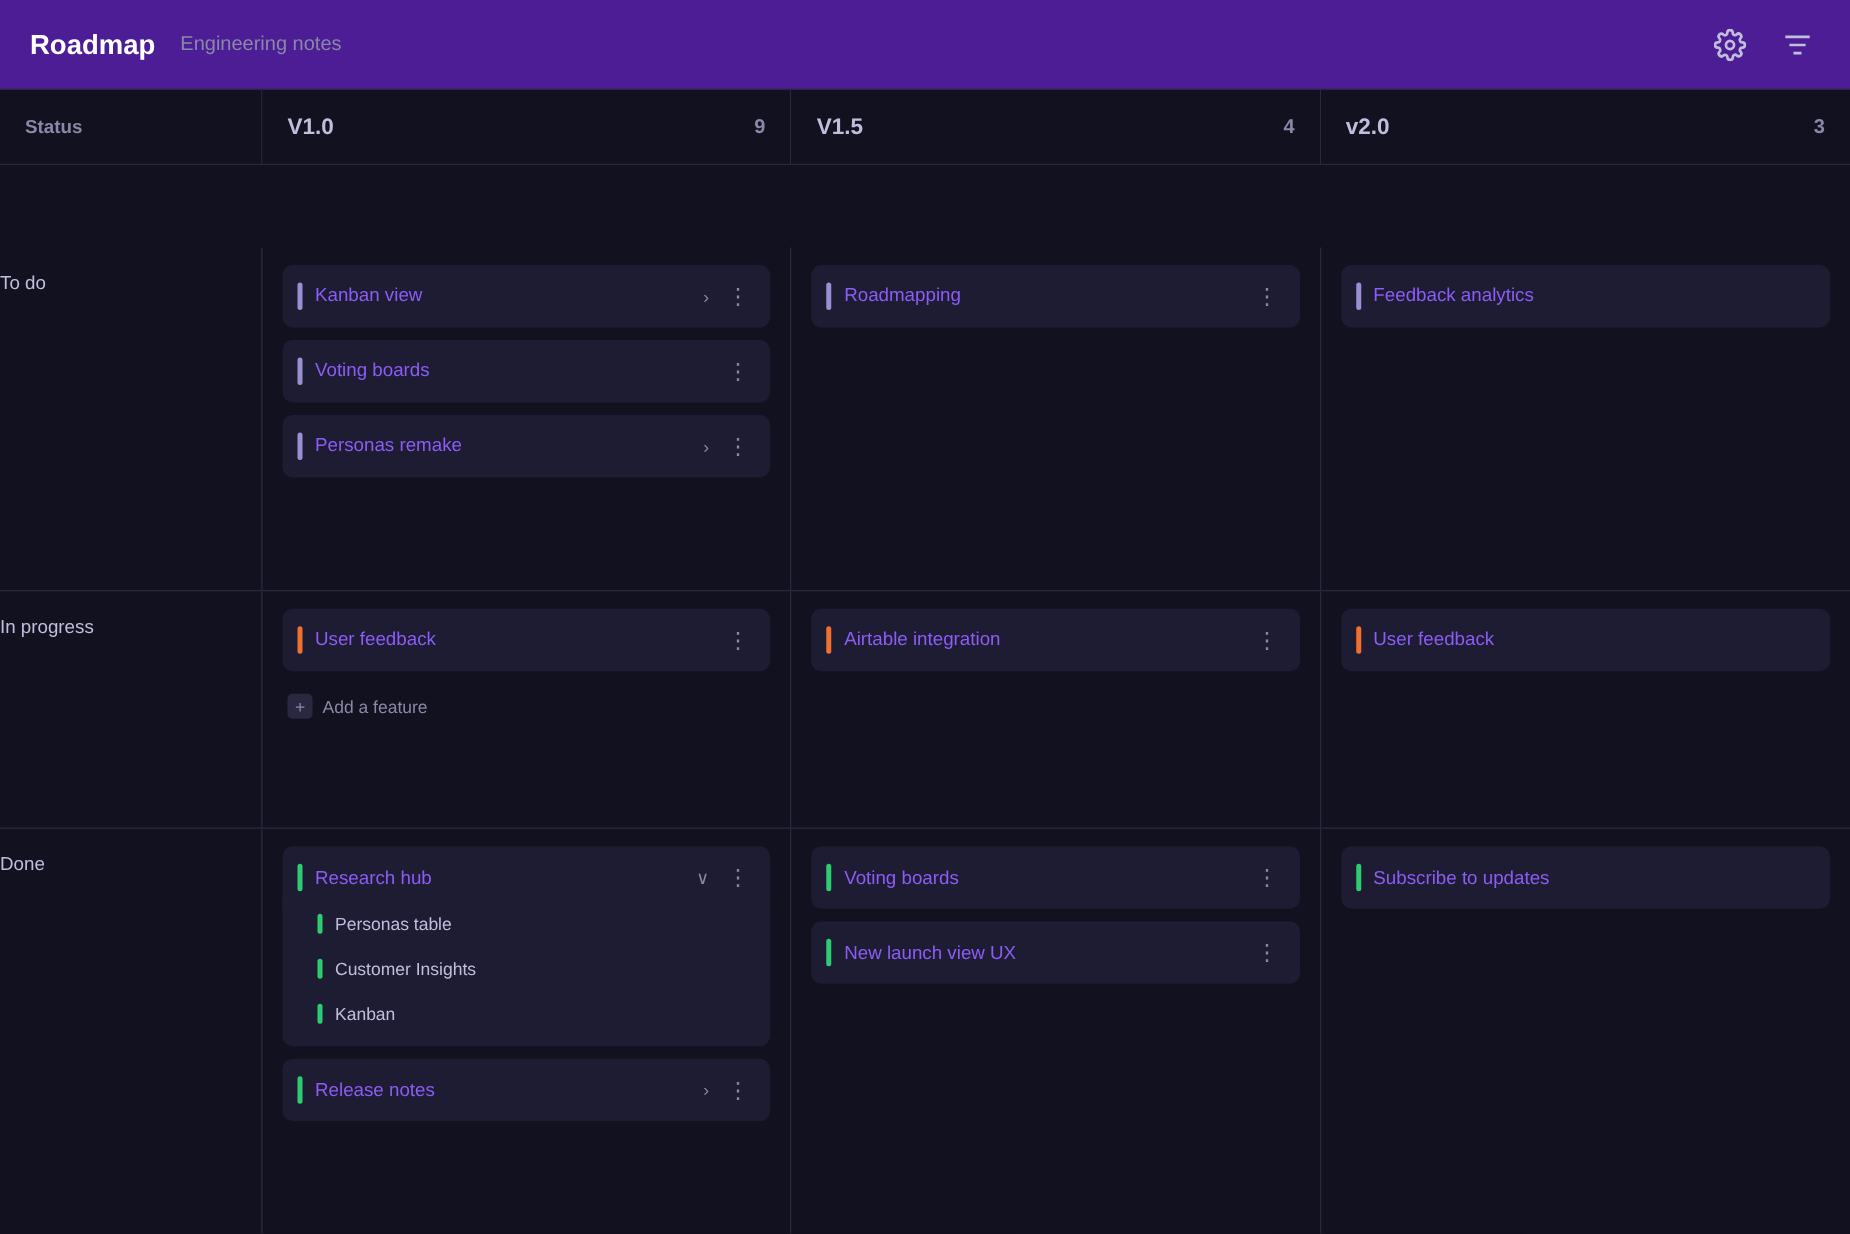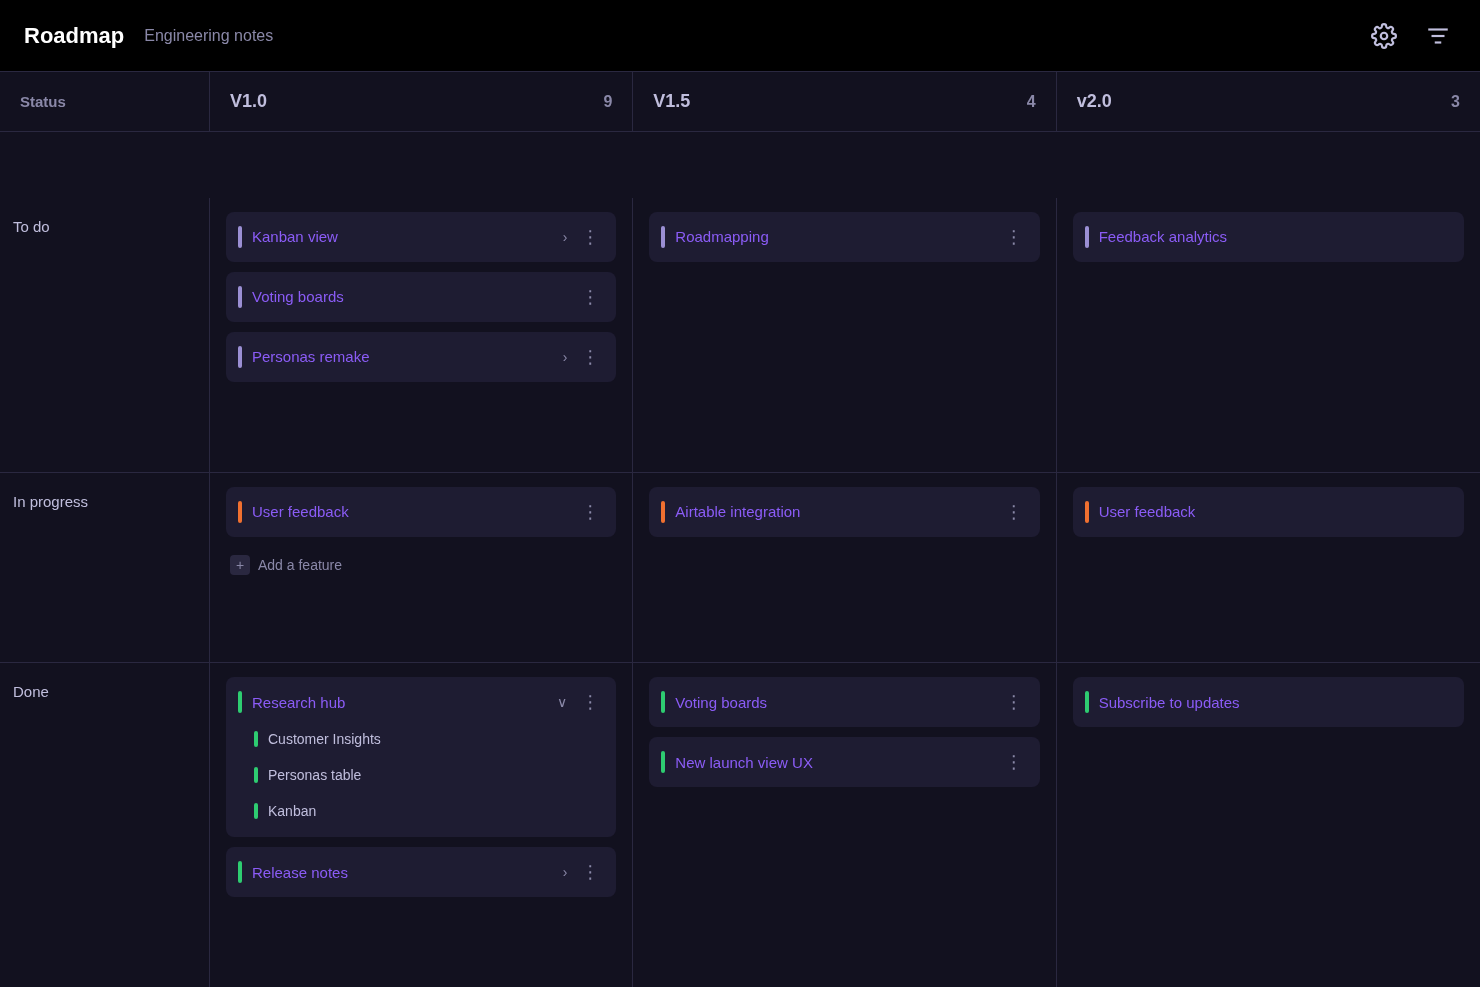--- a/index.html
+++ b/index.html
@@ -13,21 +13,21 @@
       overflow: hidden;
     }
 
     
     .header {
       display: flex;
       align-items: center;
       padding: 0 24px;
       height: 72px;
       border-bottom: 1px solid #2a2840;
-      background: #000000;
+      background: #4c1d95;
     }
     .header-title {
       font-size: 22px;
       font-weight: 700;
       color: #ffffff;
       margin-right: 20px;
     }
     .header-subtitle {
       font-size: 16px;
       color: #8a88a8;
@@ -79,21 +79,21 @@
     }
     .col-header.status-col {
       font-size: 15px;
       color: #8a88a8;
     }
 
     
     .status-label {
       display: flex;
       align-items: flex-start;
-      padding: 20px 13px;
+      padding: 20px 0;
       font-size: 15px;
       color: #c0bedd;
       font-weight: 500;
       border-right: 1px solid #2a2840;
       border-bottom: 1px solid #2a2840;
     }
 
     
     .cell {
       padding: 14px 16px;
@@ -317,25 +317,25 @@
 
     <div class="feature-card" style="border-radius:8px 8px 0 0; margin-bottom:0;">
       <div class="color-bar green"></div>
       <span class="feature-label">Research hub</span>
       <span class="chevron-down">∨</span>
       <span class="three-dots">⋮</span>
     </div>
     <div class="sub-items">
       <div class="sub-item">
         <div class="color-bar green" style="min-height:16px;"></div>
-        <span class="sub-item-label">Customer Insights</span>
+        <span class="sub-item-label">Personas table</span>
       </div>
       <div class="sub-item">
         <div class="color-bar green" style="min-height:16px;"></div>
-        <span class="sub-item-label">Personas table</span>
+        <span class="sub-item-label">Customer Insights</span>
       </div>
       <div class="sub-item">
         <div class="color-bar green" style="min-height:16px;"></div>
         <span class="sub-item-label">Kanban</span>
       </div>
     </div>
     <div style="margin-top:10px;">
       <div class="feature-card">
         <div class="color-bar green"></div>
         <span class="feature-label">Release notes</span>

